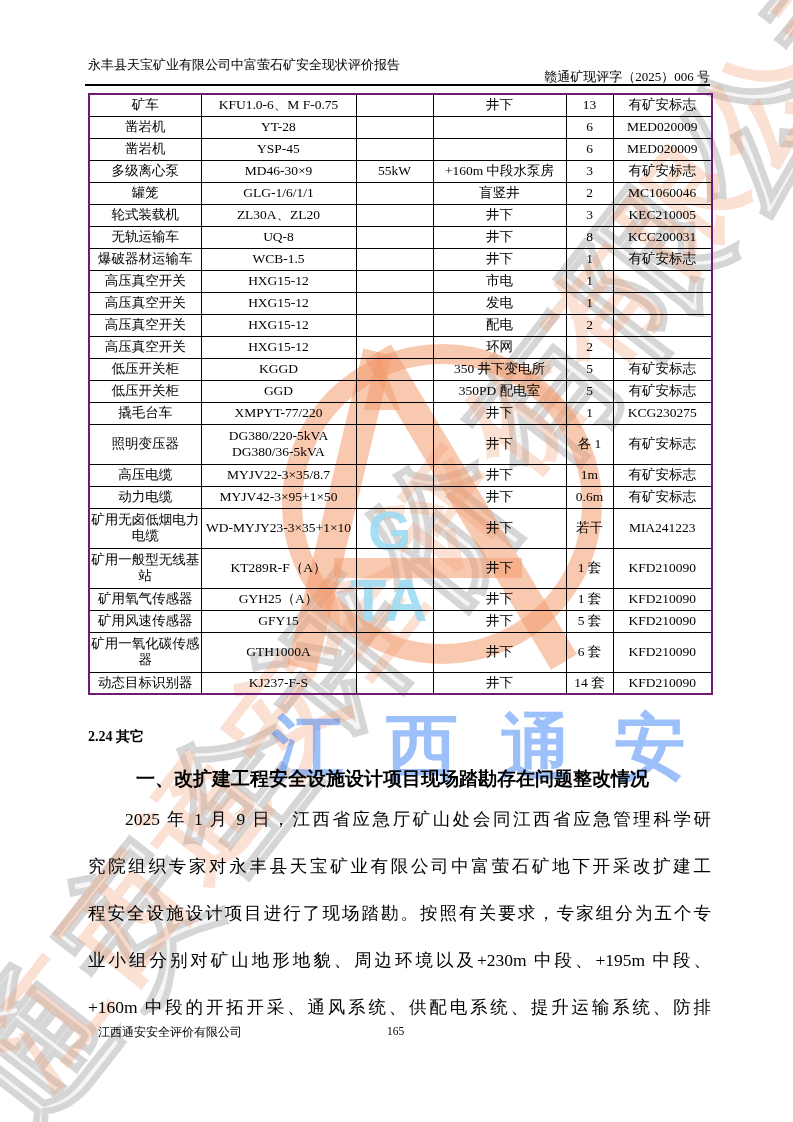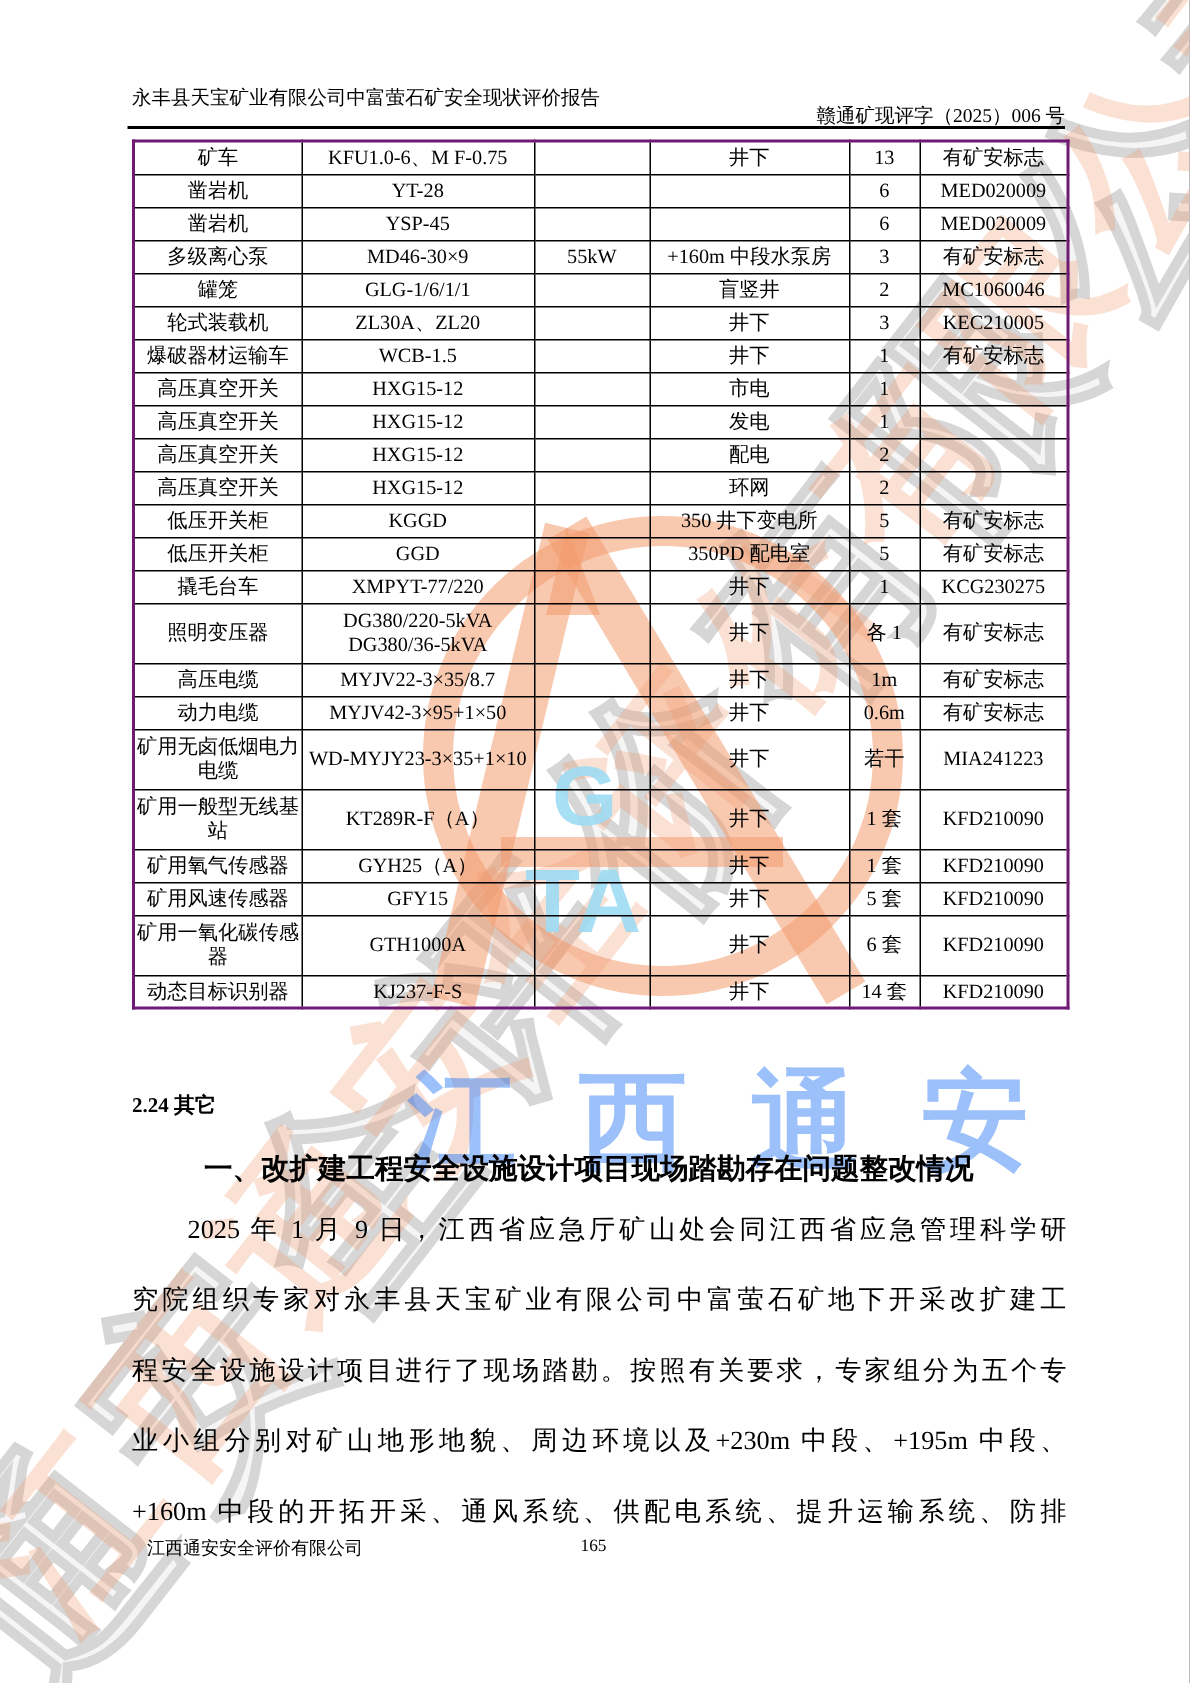--- a/index.html
+++ b/index.html
@@ -137,20 +137,28 @@
         </tr>
         <tr class="single">
           <td>轮式装载机</td>
           <td>ZL30A、ZL20</td>
           <td></td>
           <td>井下</td>
           <td>3</td>
           <td>KEC210005</td>
         </tr>
         <tr class="single">
+          <td>无轨运输车</td>
+          <td>UQ-8</td>
+          <td></td>
+          <td>井下</td>
+          <td>8</td>
+          <td>KCC200031</td>
+        </tr>
+        <tr class="single">
           <td>爆破器材运输车</td>
           <td>WCB-1.5</td>
           <td></td>
           <td>井下</td>
           <td>1</td>
           <td>有矿安标志</td>
         </tr>
         <tr class="single">
           <td>高压真空开关</td>
           <td>HXG15-12</td>

